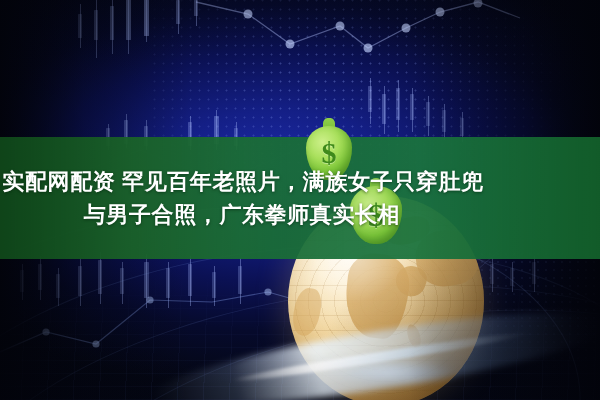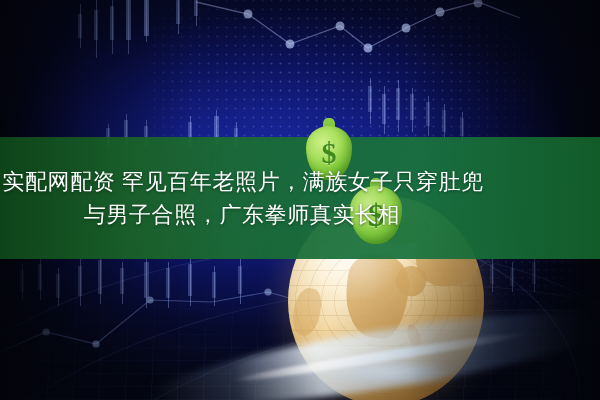--- a/index.html
+++ b/index.html
@@ -150,21 +150,21 @@
     mix-blend-mode:multiply;
   }
 
   
   .headline{
     position:absolute;left:0;top:137px;width:484px;height:122px;
     display:flex;flex-direction:column;align-items:center;justify-content:center;
     gap:9px;
     text-align:center;
     color:#ffffff;
-    font-weight:400;
+    font-weight:700;
     font-size:22px;
     letter-spacing:.6px;
     line-height:1.05;
     text-shadow:0 1px 3px rgba(0,30,10,.55);
     z-index:30;
   }
   .line1{white-space:nowrap;padding-left:2px;}
   .line2{white-space:nowrap;}
 </style>
 </head>

